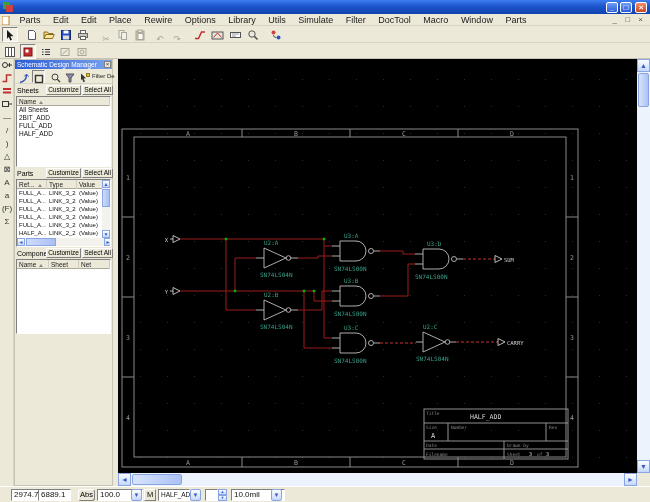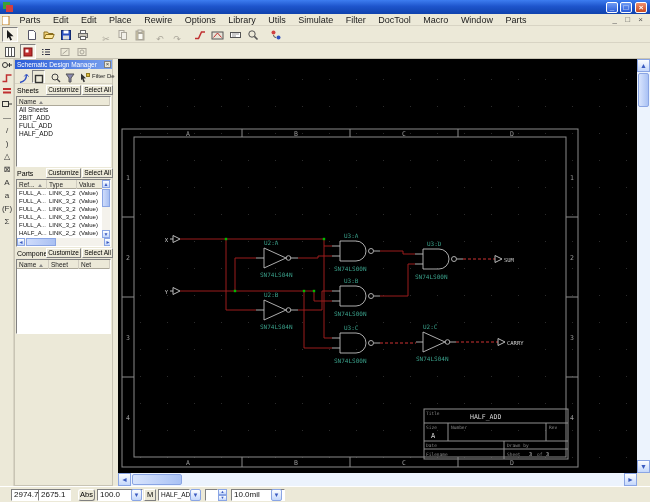--- a/index.html
+++ b/index.html
@@ -501,21 +501,21 @@
     <div class="hscroll">
       <span class="sbtn" style="left:0;top:0">◄</span>
       <span class="sthumb" style="left:14px;top:1px;width:50px;height:11px"></span>
       <span class="sbtn" style="right:0;top:0">►</span>
     </div>
     <div class="corner"></div>
   </div>
 
   <div class="abs statusbar">
     <span class="sfield" style="left:11px;width:34px">2974.7</span>
-    <span class="sfield" style="left:38px;width:33px">2675.1</span>
+    <span class="sfield" style="left:38px;width:33px">6889.1</span>
     <span class="sbtn3d" style="left:78px;width:17px;border-radius:3px">Abs</span>
     <span class="sfield" style="left:97px;width:46px">100.0</span>
     <span class="cmbbtn" style="left:131px">▼</span>
     <span class="sbtn3d" style="left:144px;width:12px">M</span>
     <span class="sfield" style="left:158px;width:32px;font-size:6.5px">HALF_ADD</span>
     <span class="cmbbtn" style="left:190px">▼</span>
     <span class="sfield" style="left:205px;width:13px"></span>
     <span class="spin" style="left:218px;top:2px">▲</span>
     <span class="spin" style="left:218px;top:8px">▼</span>
     <span class="sfield" style="left:231px;width:54px">10.0mil</span>

